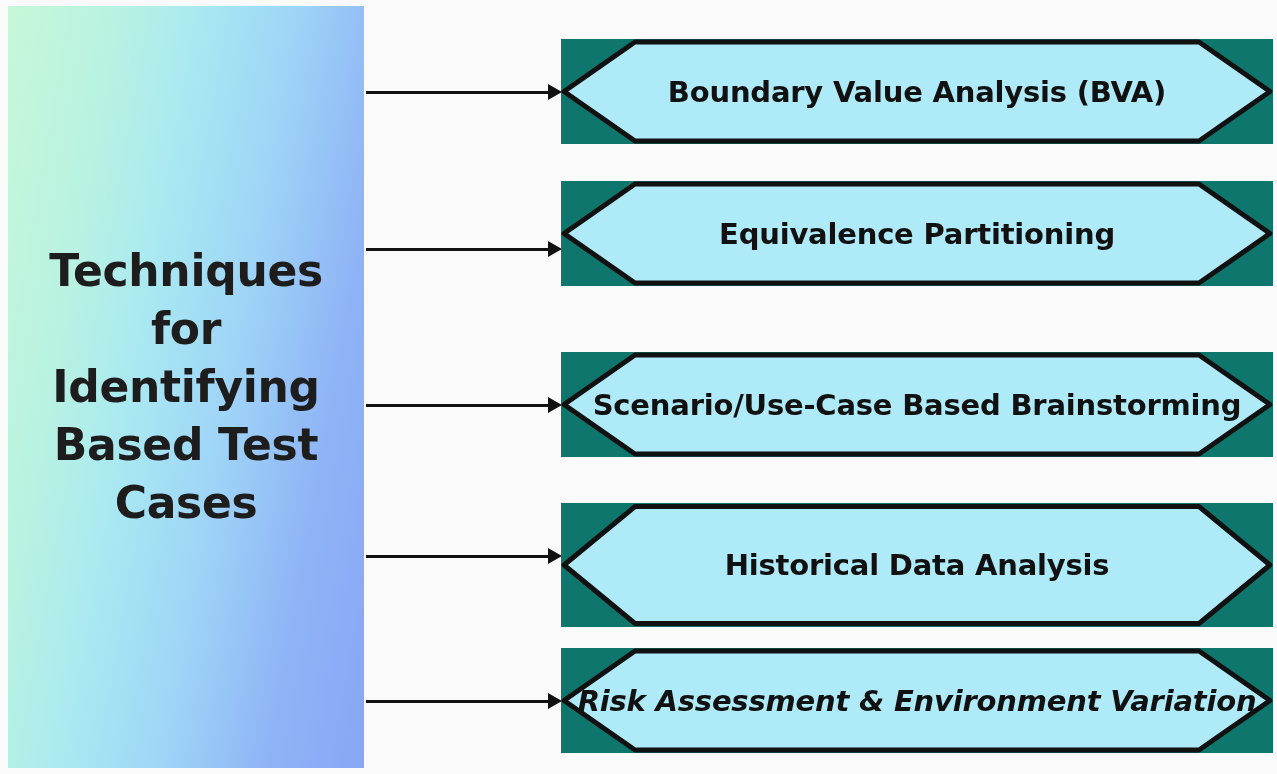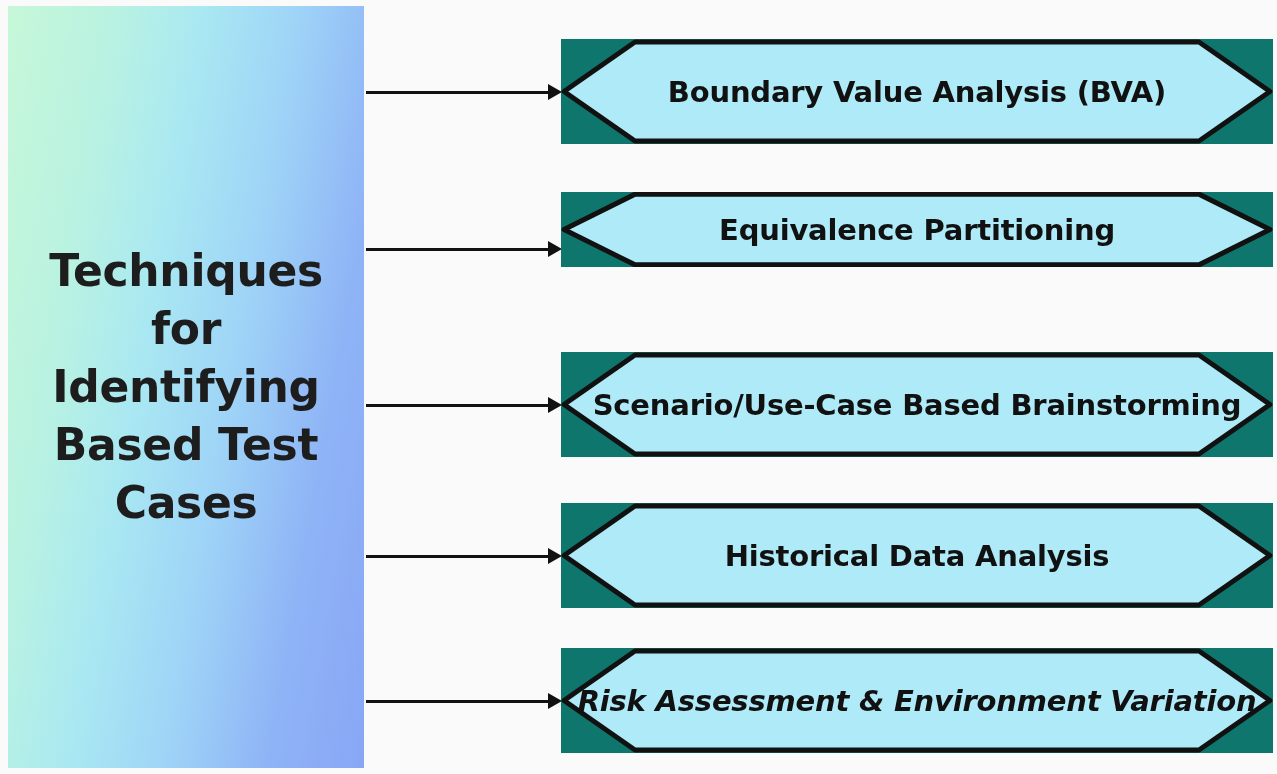--- a/index.html
+++ b/index.html
@@ -92,23 +92,23 @@
     z-index: 2;
     font-size: 29px;
     font-weight: 700;
     color: #111111;
     text-align: center;
     letter-spacing: -0.2px;
     padding: 0 90px;
     white-space: nowrap;
   }
   .hex-1 { top: 39px;  height: 105px; }
-  .hex-2 { top: 192px; height: 75px; }
+  .hex-2 { top: 181px; height: 105px; }
   .hex-3 { top: 352px; height: 105px; }
-  .hex-4 { top: 503px; height: 105px; align-items: center; }
+  .hex-4 { top: 503px; height: 124px; align-items: center; }
   .hex-5 { top: 648px; height: 105px; font-style: italic; }
 </style>
 </head>
 <body>
 
 <div id="diagram">
 
   <div class="root-panel">
     <div class="root-title">Techniques
 for

